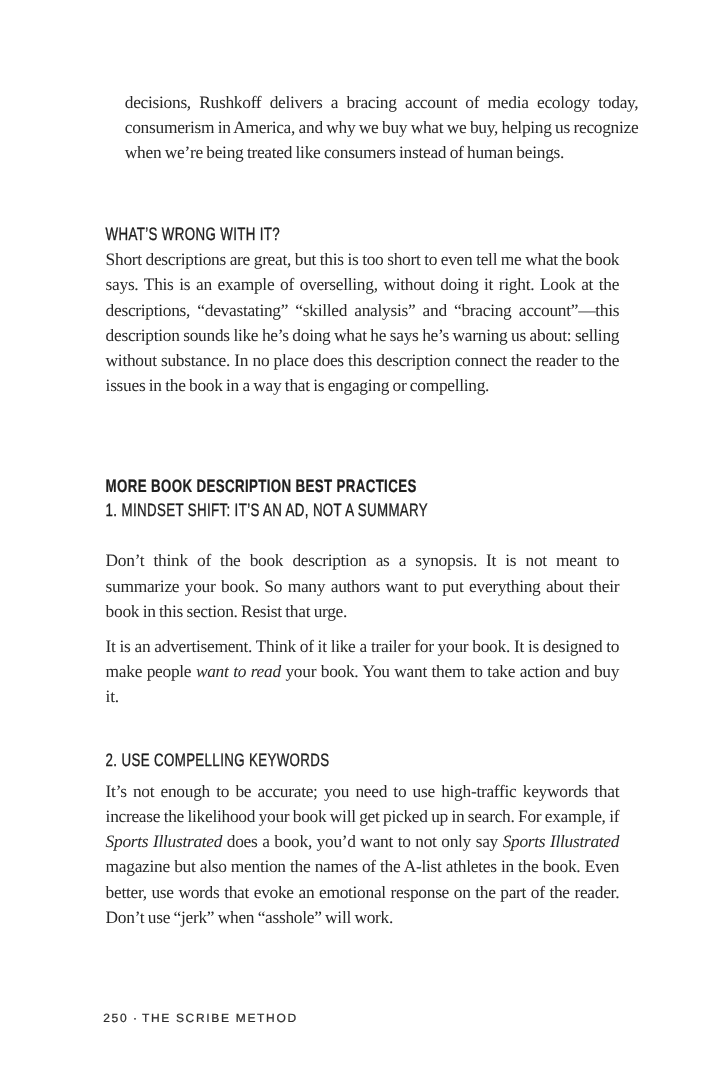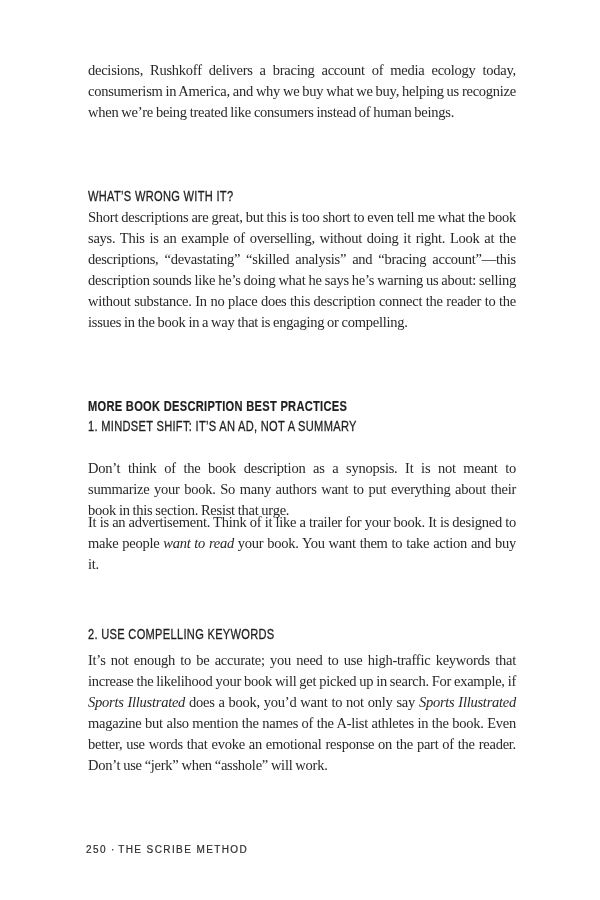--- a/index.html
+++ b/index.html
@@ -54,33 +54,33 @@
     -webkit-text-stroke: 0.2px #2d2d2d;
     white-space: nowrap;
   }
   .footer .dot { padding: 0 4px; letter-spacing: 0; }
 </style>
 </head>
 <body>
 
 <div class="page">
 
-  <p class="block body-text" style="top:60px; margin:0;">decisions, Rushkoff delivers a bracing account of media ecology today, consumerism in America, and why we buy what we buy, helping us recognize when we’re being treated like consumers instead of human beings.</p>
+  <p class="block body-text" style="top:60px; margin:16px;">decisions, Rushkoff delivers a bracing account of media ecology today, consumerism in America, and why we buy what we buy, helping us recognize when we’re being treated like consumers instead of human beings.</p>
 
   <div class="block kicker" style="top:187px;">WHAT’S WRONG WITH IT?</div>
 
   <p class="block body-text" style="top:207px; margin:0;">Short descriptions are great, but this is too short to even tell me what the book says. This is an example of overselling, without doing it right. Look at the descriptions, “devastating” “skilled analysis” and “bracing account”—this description sounds like he’s doing what he says he’s warning us about: selling without substance. In no place does this description connect the reader to the issues in the book in a way that is engaging or compelling.</p>
 
   <div class="block kicker kicker-bold" style="top:397px;">MORE BOOK DESCRIPTION BEST PRACTICES</div>
 
   <div class="block kicker" style="top:417px;">1. MINDSET SHIFT: IT’S AN AD, NOT A SUMMARY</div>
 
   <p class="block body-text" style="top:458px; margin:0;">Don’t think of the book description as a synopsis. It is not meant to summarize your book. So many authors want to put everything about their book in this section. Resist that urge.</p>
 
-  <p class="block body-text" style="top:512px; margin:0;"><span>It is an advertisement. Think of it like a trailer for your book. It is designed to make people </span><span class="italic">want to read</span><span> your book. You want them to take action and buy it.</span></p>
+  <p class="block body-text" style="top:529px; margin:0;"><span>It is an advertisement. Think of it like a trailer for your book. It is designed to make people </span><span class="italic">want to read</span><span> your book. You want them to take action and buy it.</span></p>
 
   <div class="block kicker" style="top:625px;">2. USE COMPELLING KEYWORDS</div>
 
   <p class="block body-text" style="top:650px; margin:0;"><span>It’s not enough to be accurate; you need to use high-traffic keywords that increase the likelihood your book will get picked up in search. For example, if </span><span class="italic">Sports Illustrated</span><span> does a book, you’d want to not only say </span><span class="italic">Sports Illustrated</span><span> magazine but also mention the names of the A-list athletes in the book. Even better, use words that evoke an emotional response on the part of the reader. Don’t use “jerk” when “asshole” will work.</span></p>
 
   <div class="footer">
     <span>250</span><span class="dot">·</span><span>THE SCRIBE METHOD</span>
   </div>
 
 </div>

